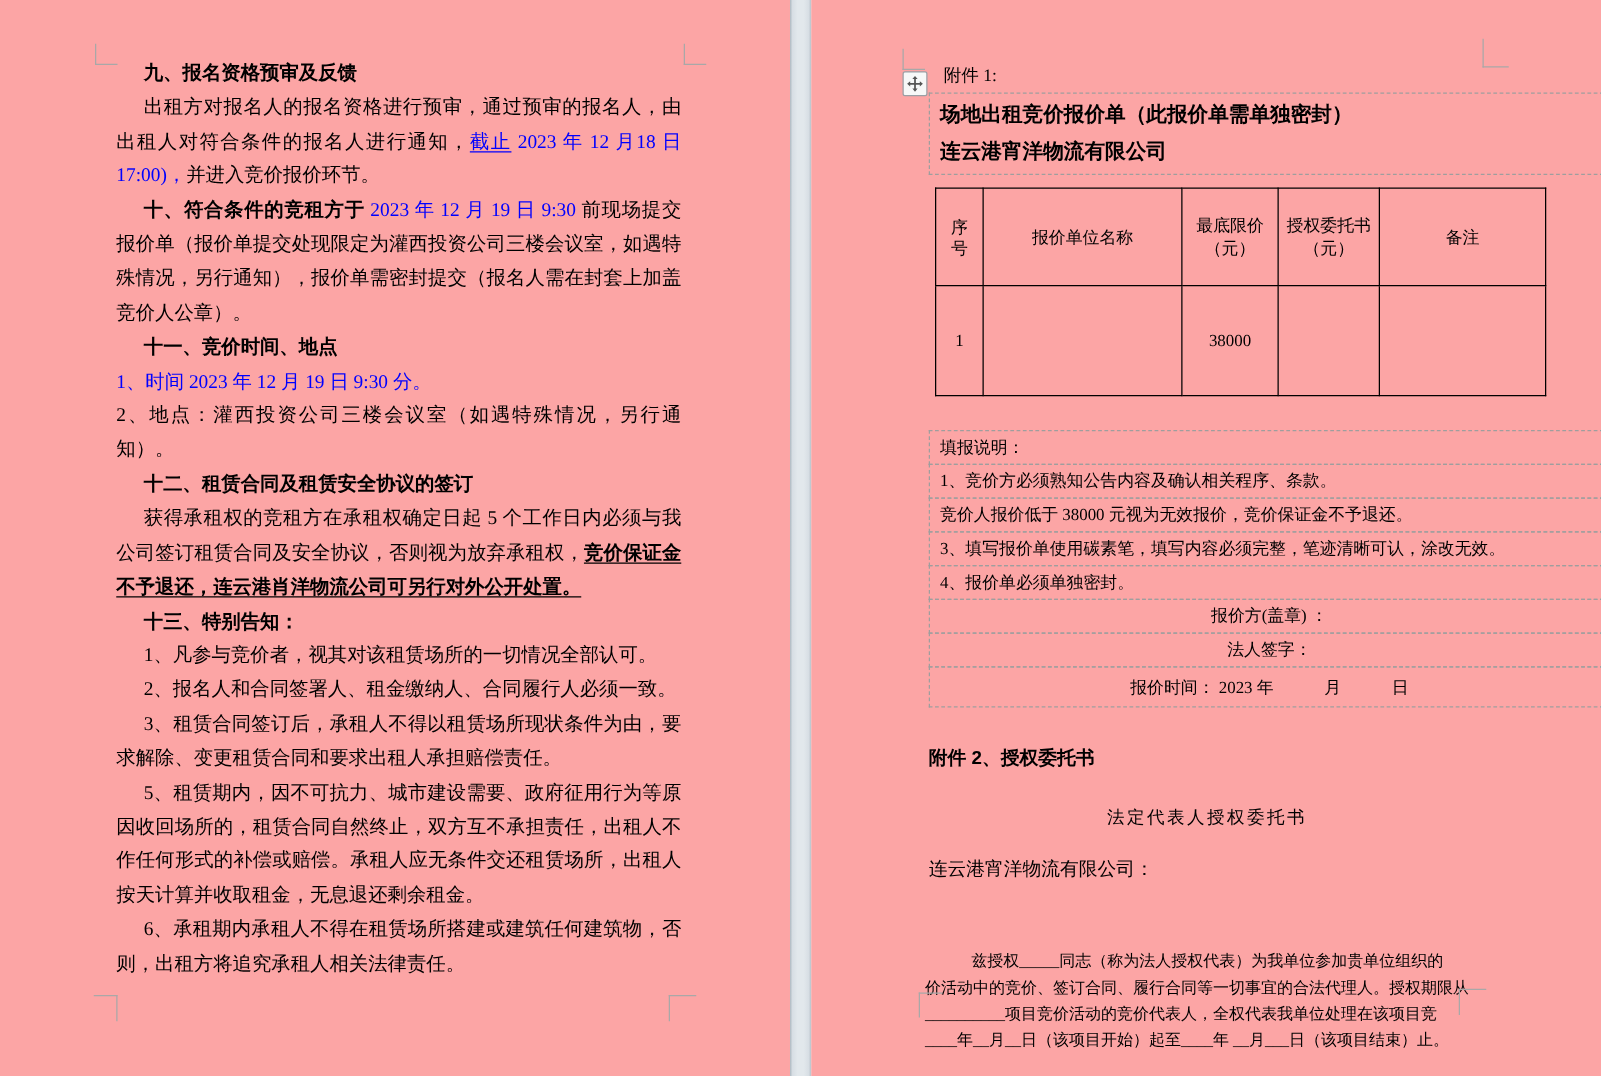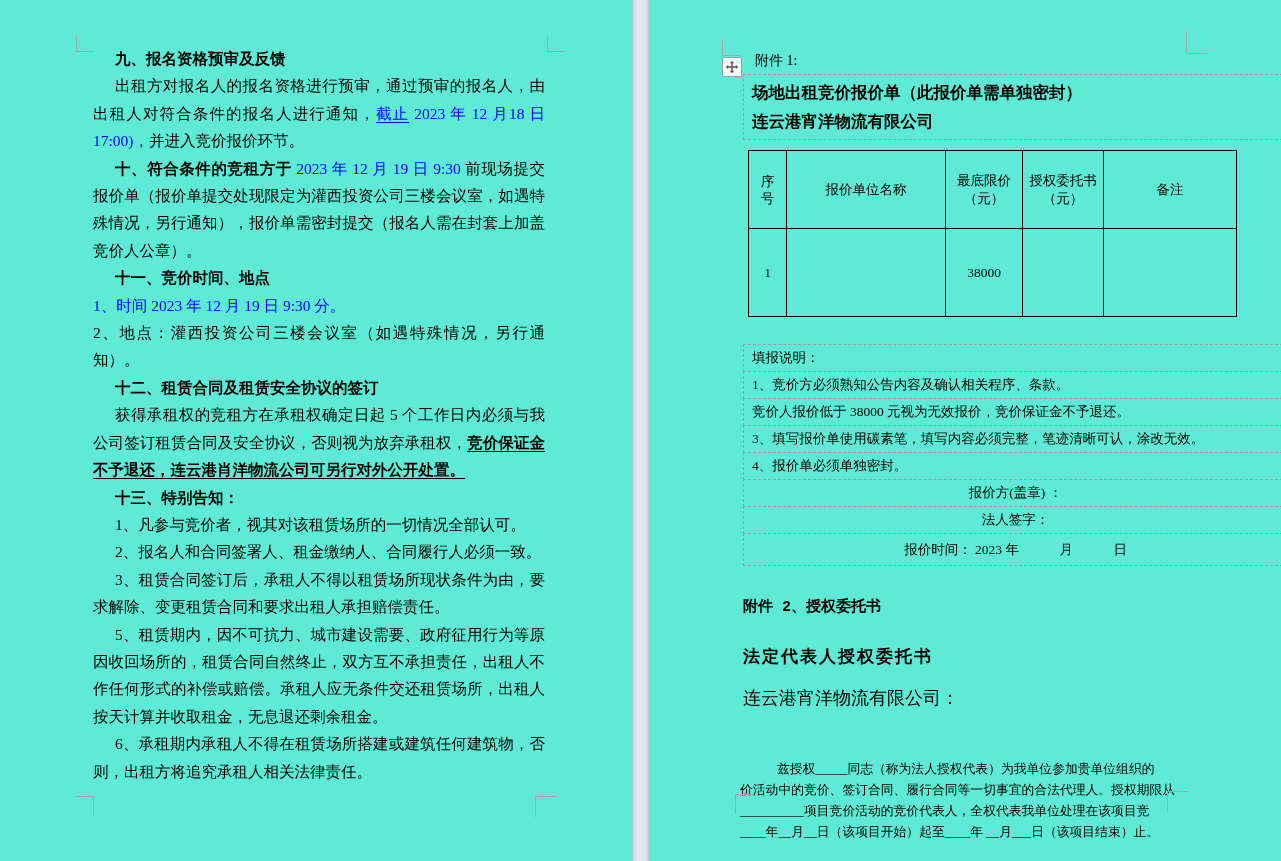--- a/index.html
+++ b/index.html
@@ -1,21 +1,21 @@
 <!DOCTYPE html>
 <html><head>
 <meta charset="utf-8">
 <style>
   html,body{margin:0;padding:0;}
   body{
     width:1281px;height:861px;overflow:hidden;background:#ffffff;
     font-family:"Liberation Serif", serif;color:#000;
   }
   .stage{position:relative;width:1281px;height:861px;}
-  .page{position:absolute;top:0;height:861px;background:#5eead4;}
+  .page{position:absolute;top:0;height:861px;background:#fca5a5;}
   .page-left{left:0;width:632px;}
   .page-gap{
     position:absolute;left:632px;top:0;width:17px;height:861px;
     background:linear-gradient(90deg,#aeb9c1 0px,#d7dee4 2px,#e2e8ec 6px,#e2e8ec 11px,#d7dee4 15px,#b6c0c8 17px);
   }
   .page-right{left:649px;width:736px;}
 
   
   .crop{position:absolute;pointer-events:none;}
   .crop.tl-style{border-left:1px solid #a8a8a8;border-bottom:1px solid #a8a8a8;}
@@ -61,23 +61,23 @@
   .col-bid{width:76px;}
   .col-note{width:128px;}
   .xh{width:1.1em;margin:0 auto;line-height:17px;}
 
   .frames{position:absolute;left:94px;top:345px;width:545px;font-size:13.5px;}
   .frames .line{padding:5px 8px;margin-top:-1px;min-height:26px;line-height:16px;}
   .frames .line.center{text-align:center;}
   .frames .line.tall{min-height:31px;line-height:21px;}
 
   
-  .att2-label{position:absolute;left:94px;top:597px;font-size:15px;font-weight:700;font-family:Liberation Mono, monospace;}
-  .att2-heading{position:absolute;left:94px;top:645px;width:445px;text-align:left;font-size:17px;letter-spacing:2px;font-weight:bold;}
-  .att2-salutation{position:absolute;left:94px;top:686px;font-size:18px;}
+  .att2-label{position:absolute;left:94px;top:597px;font-size:15px;font-weight:700;font-family:Liberation Sans, sans-serif;}
+  .att2-heading{position:absolute;left:94px;top:645px;width:445px;text-align:center;font-size:14px;letter-spacing:2px;}
+  .att2-salutation{position:absolute;left:94px;top:686px;font-size:15px;}
   .att2-body{position:absolute;left:91px;top:719px;width:458px;font-size:12.8px;line-height:21px;margin-top:40px;}
   .att2-body .bl{white-space:nowrap;}
   .att2-body .indent1{padding-left:37px;}
 </style>
 </head>
 <body>
 
 <div class="stage">
 
   <div class="page page-left">

